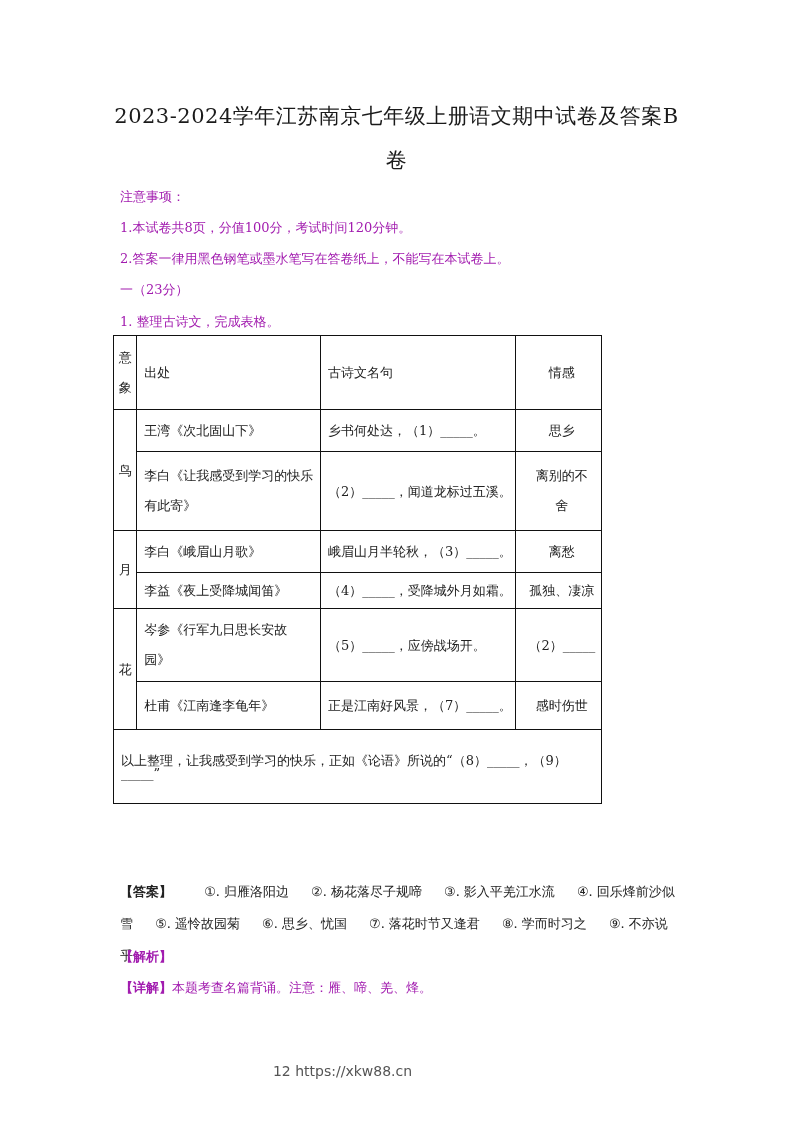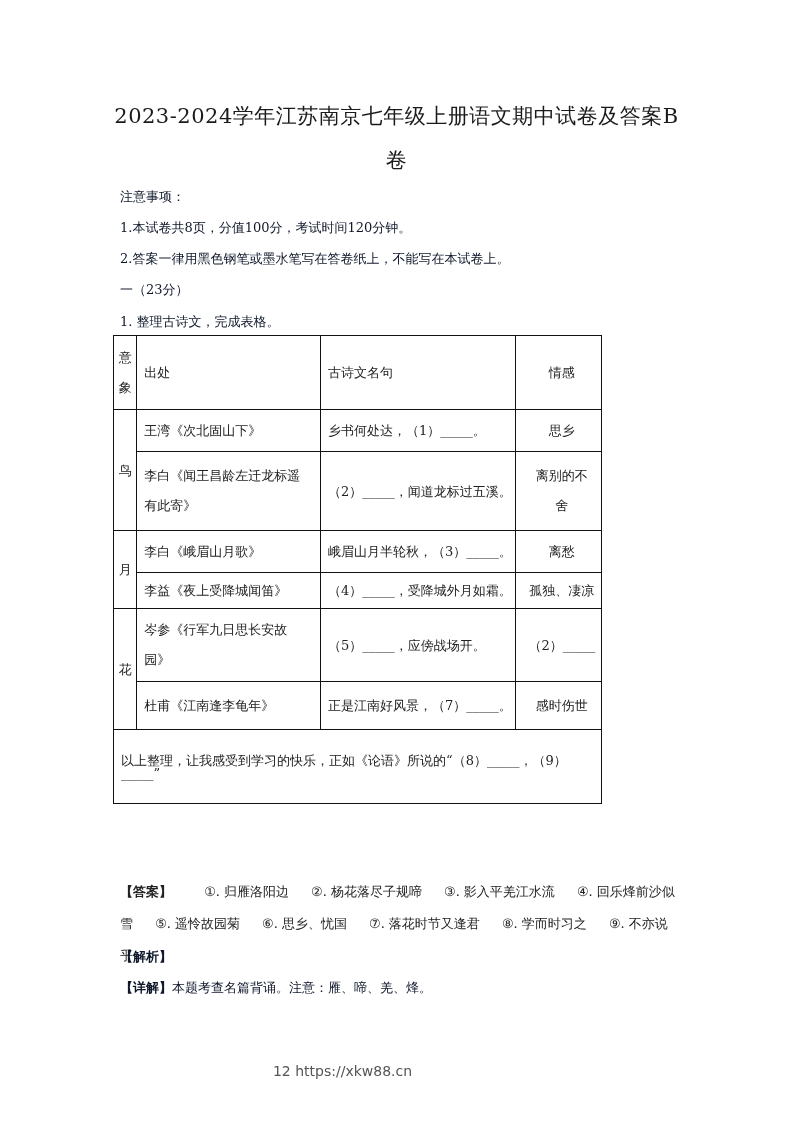--- a/index.html
+++ b/index.html
@@ -8,21 +8,21 @@
       font-family: "DejaVu Serif", "Liberation Serif", serif;
       color: #222222;
     }
     .title {
       position: absolute; left: 0; width: 793px; text-align: center;
       font-size: 21px; color: #1a1a1a; letter-spacing: 0.5px;
     }
     .title.l1 { top: 102px; }
     .title.l2 { top: 146px; }
     .para {
-      position: absolute; left: 120px; font-size: 13px; color: #0f172a;
+      position: absolute; left: 120px; font-size: 13px; color: #a21caf;
       white-space: nowrap;
     }
     table.poems {
       position: absolute; left: 113px; top: 335px;
       border-collapse: collapse; font-size: 13px; color: #222;
       width: 489px;
     }
     table.poems td {
       border: 1px solid #111; padding: 0 0 0 7px; vertical-align: middle;
       line-height: 1.0;
@@ -73,21 +73,21 @@
 
   <tr style="height:42px;">
     <td class="img" rowspan="2">鸟</td>
     <td class="src">王湾《次北固山下》</td>
     <td class="line">乡书何处达，（1）_____。</td>
     <td class="emo">思乡</td>
   </tr>
   <tr style="height:79px;">
     <td class="src">
       <div class="cell-lines">
-        <div>李白《闻王昌龄左迁龙标遥</div>
+        <div>李白《让我感受到学习的快乐</div>
         <div>有此寄》</div>
       </div>
     </td>
     <td class="line">（2）_____，闻道龙标过五溪。</td>
     <td class="emo">
       <div class="cell-lines">
         <div>离别的不</div>
         <div>舍</div>
       </div>
     </td>

